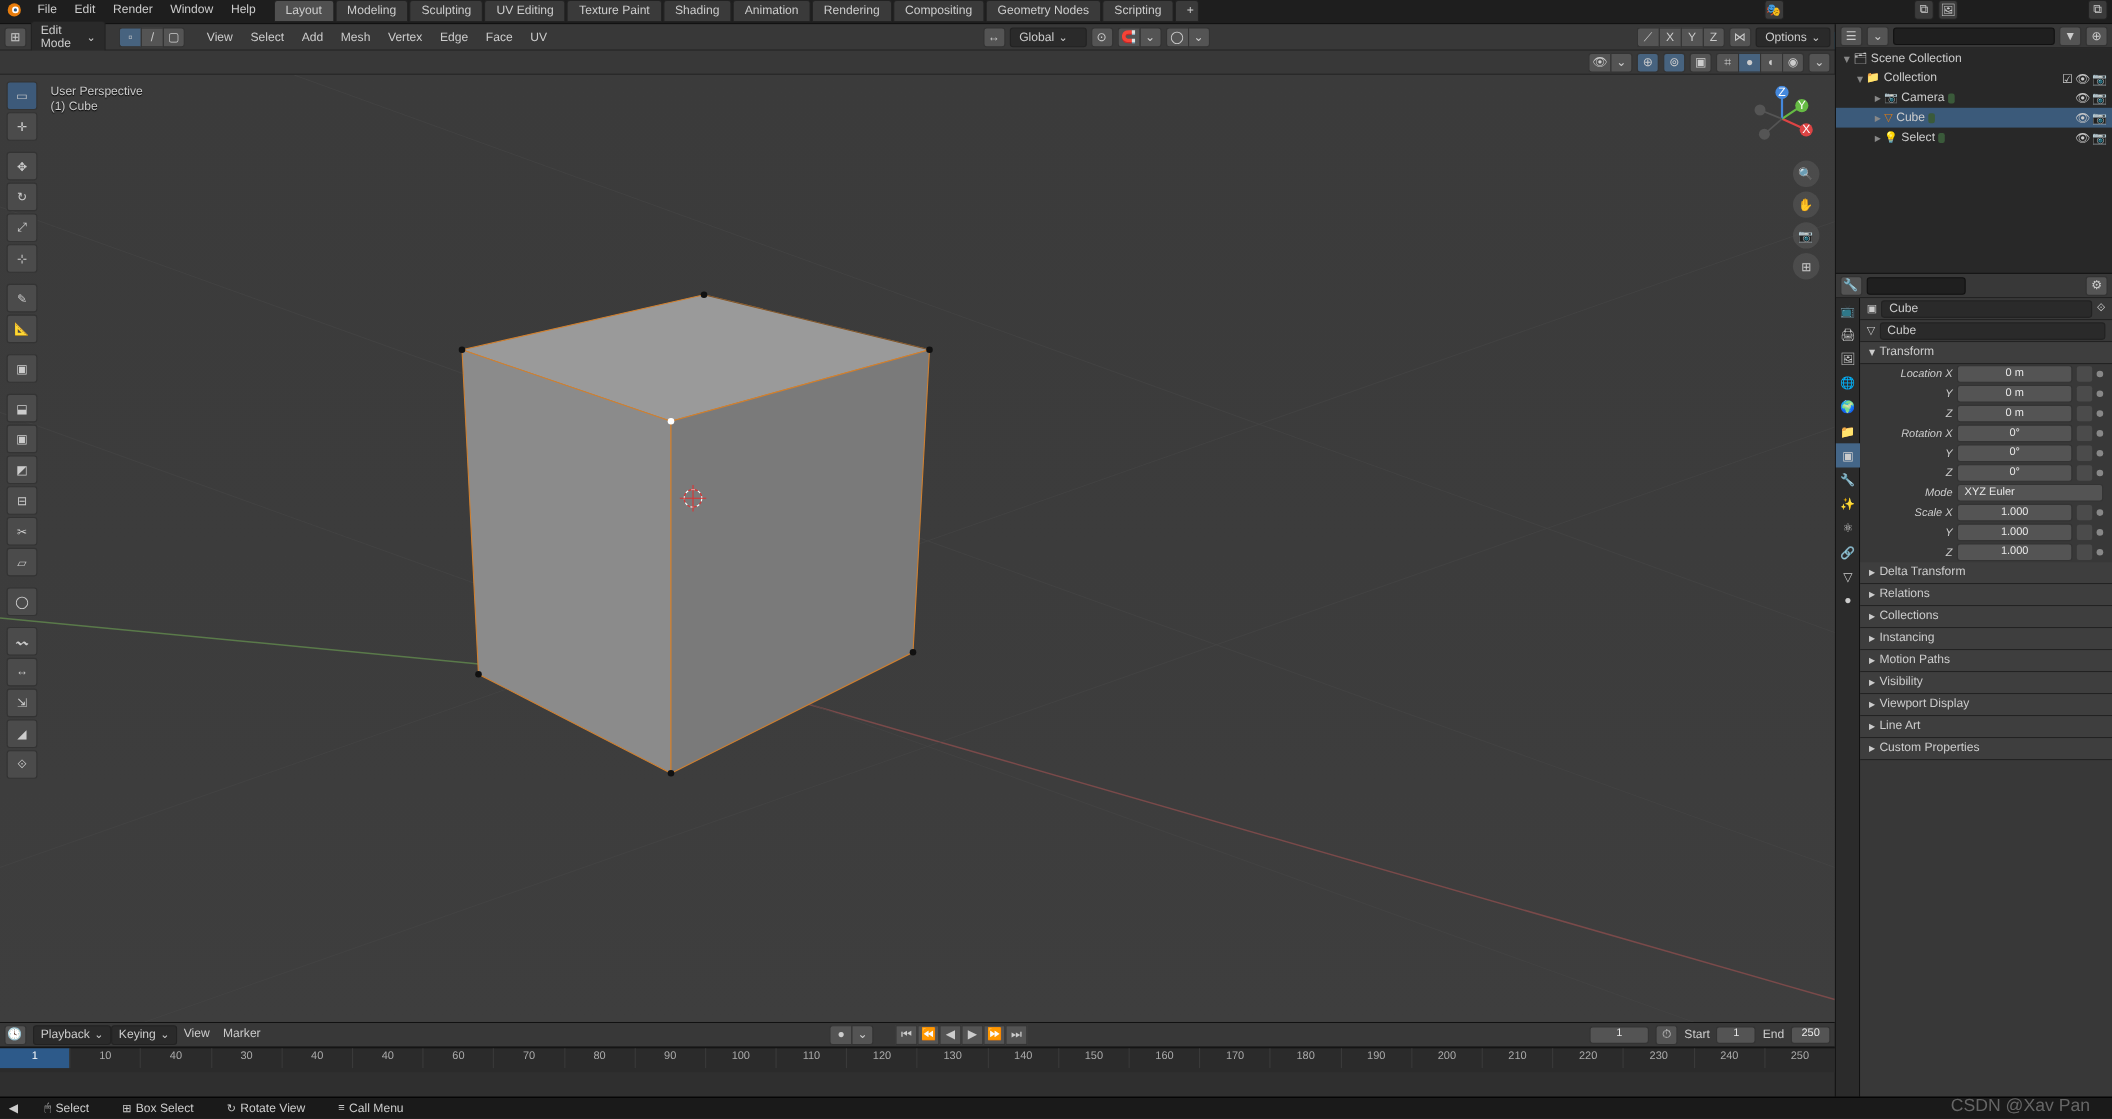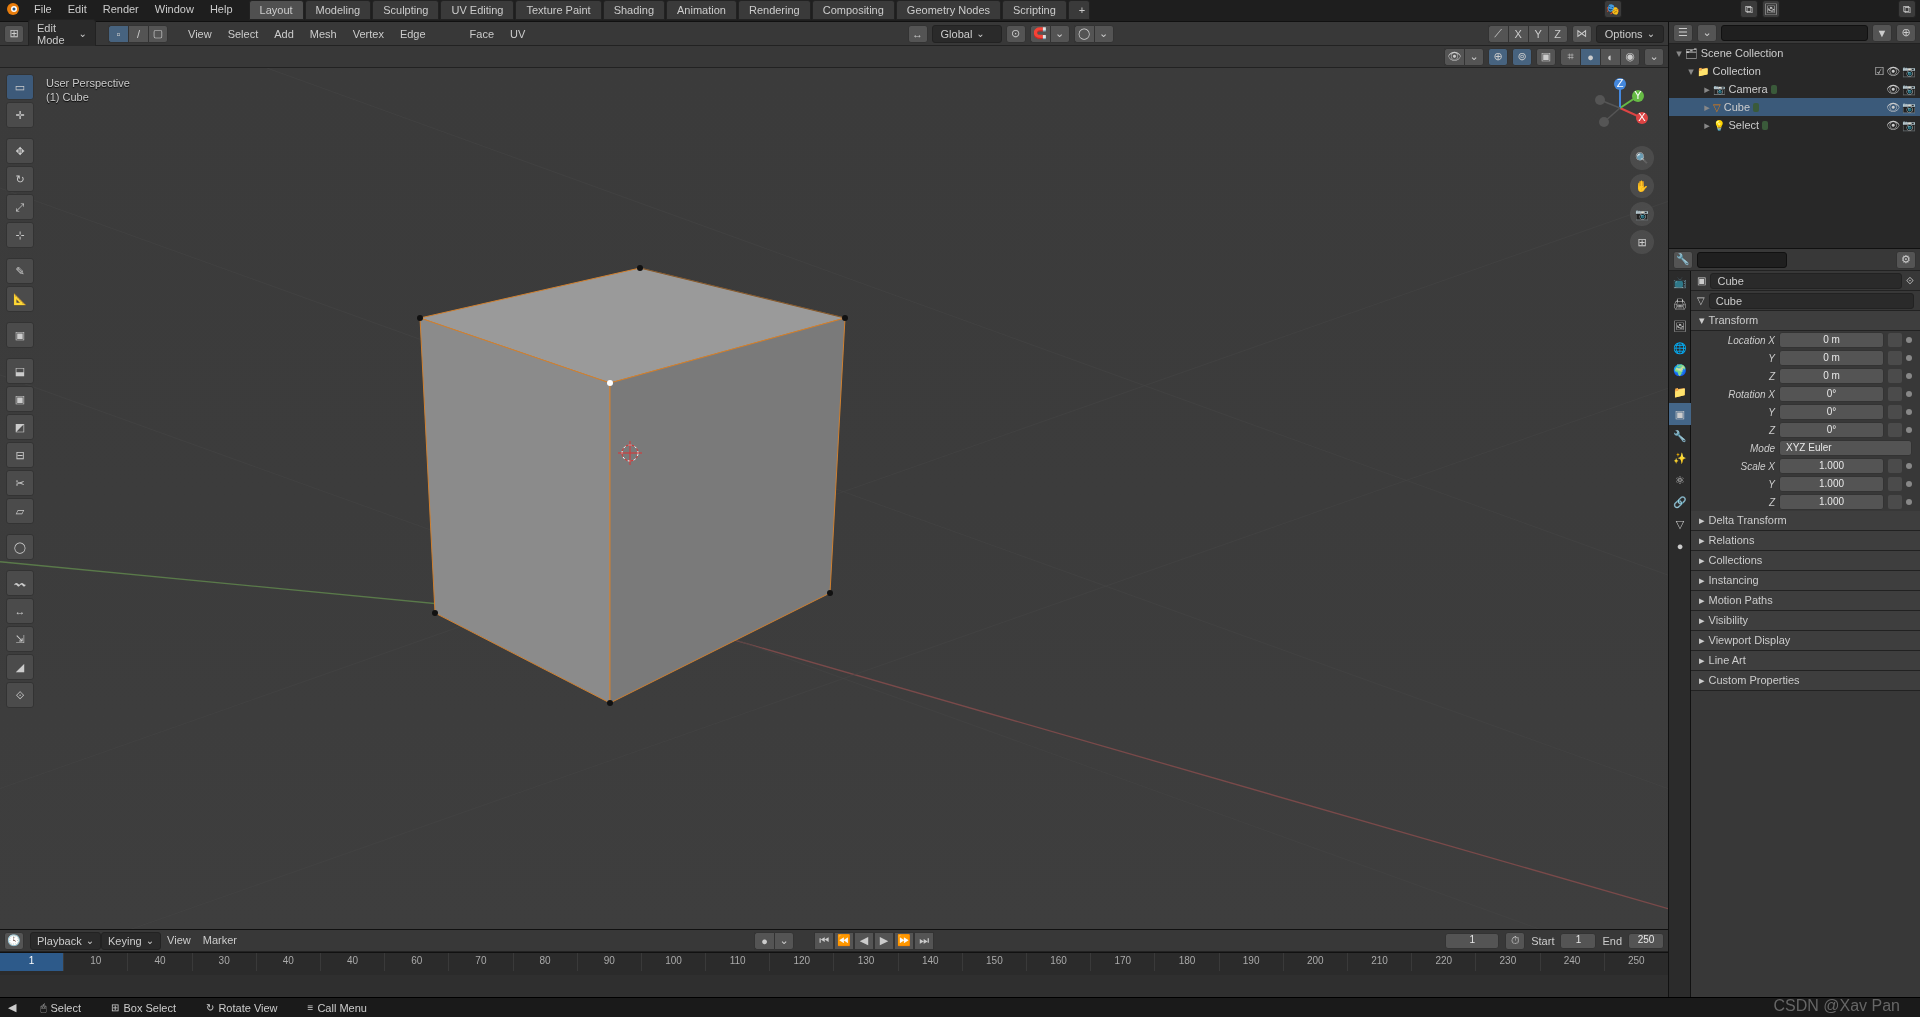--- a/index.html
+++ b/index.html
@@ -134,21 +134,21 @@
         <div class="ibtn">▢</div>
       </div>
       <span style="width:4px"></span>
       <div id="v3dmenus" class="row">
           <div class="tbtn" style="background: transparent; border: none;">View</div>
           <div class="tbtn" style="background: transparent; border: none;">Select</div>
           <div class="tbtn" style="background: transparent; border: none;">Add</div>
           <div class="tbtn" style="background: transparent; border: none;">Mesh</div>
           <div class="tbtn" style="background: transparent; border: none;">Vertex</div>
           <div class="tbtn" style="background: transparent; border: none;">Edge</div>
-          <div class="tbtn" style="background: transparent; border: none; margin-left: 28px;">Face</div>
+          <div class="tbtn" style="background: transparent; border: none;">Face</div>
           <div class="tbtn" style="background: transparent; border: none;">UV</div>
         </div>
 
       <div class="spacer"></div>
       <div class="ibtn">↔</div>
       <div class="dd" style="width:70px">
           <span>Global</span>
           <span class="ic">⌄</span>
         </div>
       <div class="ibtn">⊙</div>

